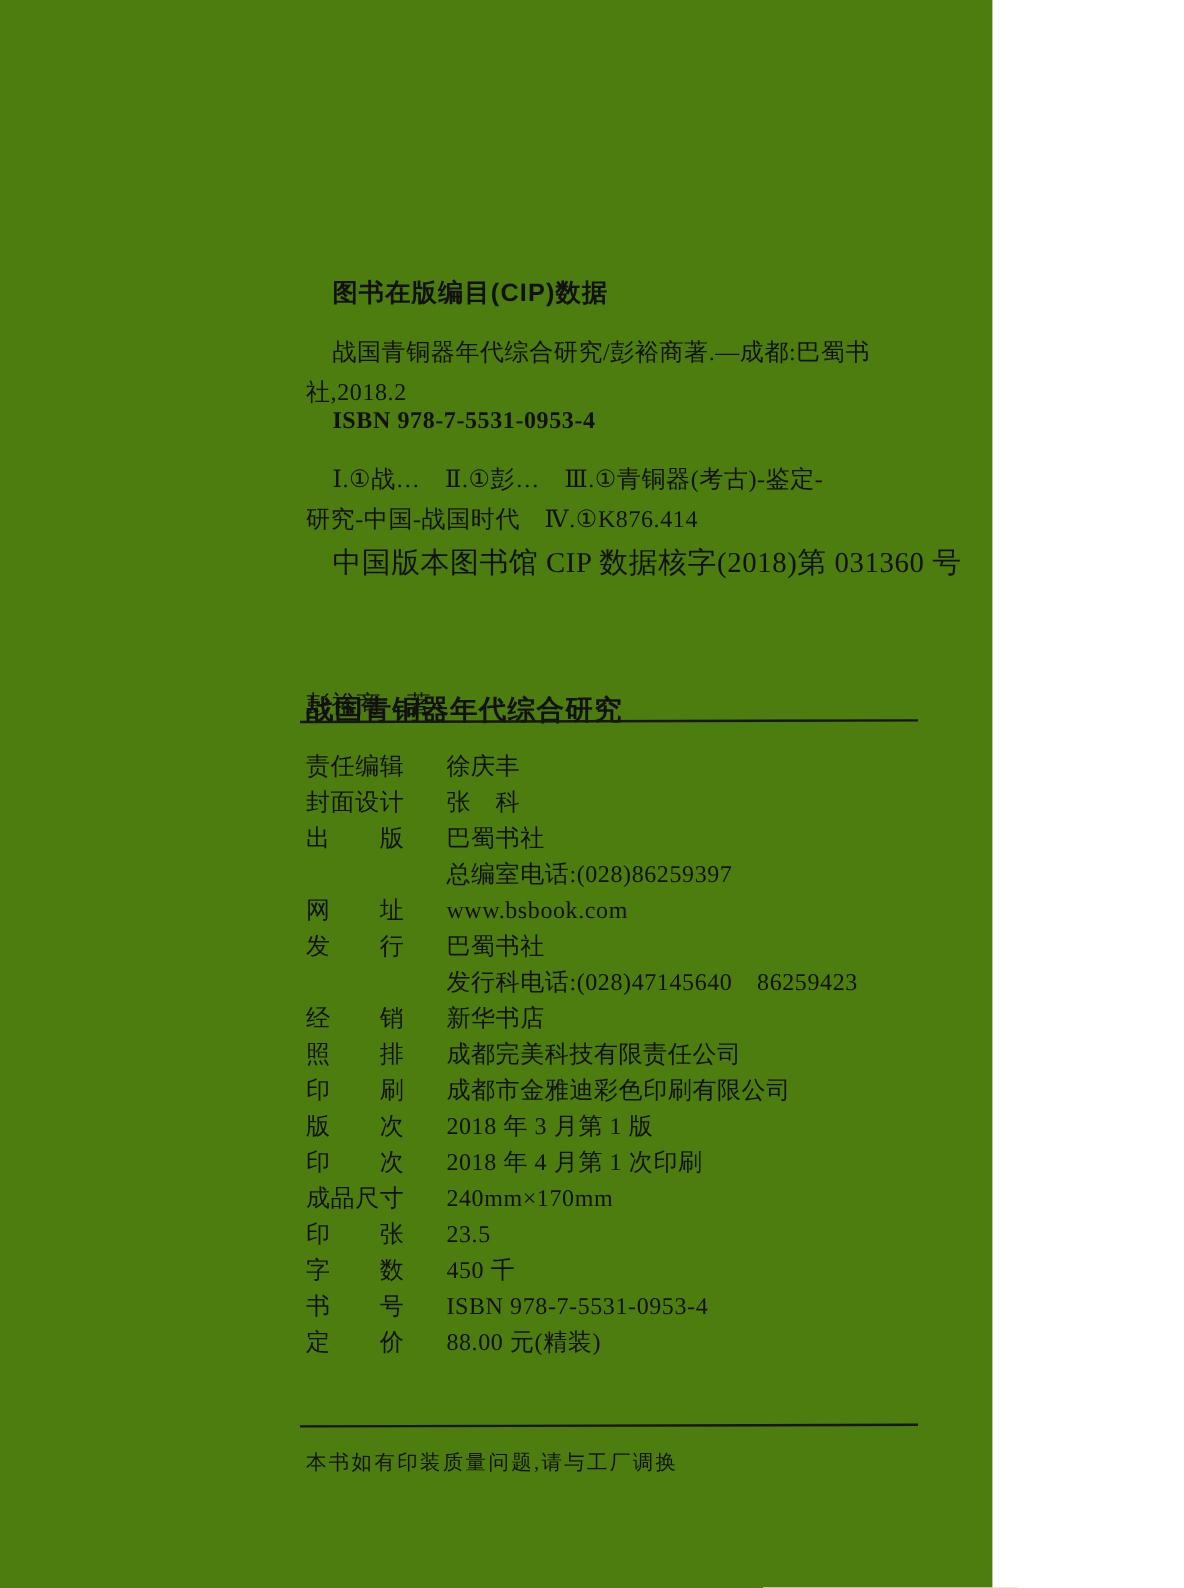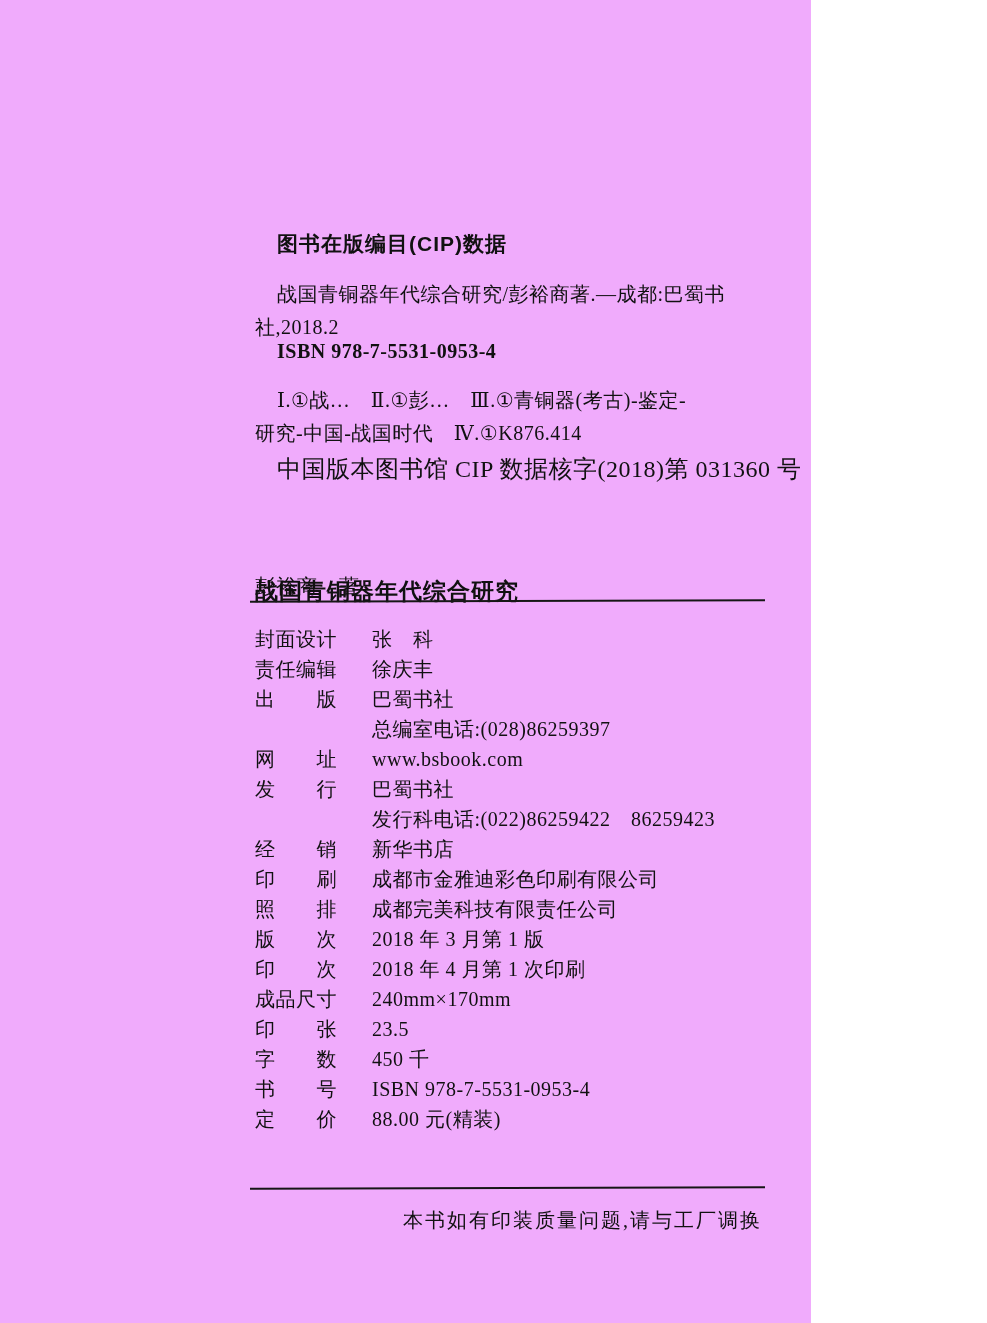--- a/index.html
+++ b/index.html
@@ -4,24 +4,25 @@
 <style>
   html, body {
     margin: 0;
     padding: 0;
     background: #ffffff;
   }
   .page {
     position: relative;
     width: 811px;
     height: 1323px;
-    background: #f0abfc;
+    background: #4d7c0f;
     overflow: hidden;
     font-family: "Liberation Serif", "DejaVu Serif", serif;
     color: #111111;
+    padding-left: 16px;
   }
   .content {
     position: absolute;
     left: 255px;
     top: 0;
     width: 507px;
     height: 1323px;
   }
   .cip-heading {
     position: absolute;
@@ -113,22 +114,22 @@
   .colophon-value {
     display: inline-block;
     margin-left: 27px;
     letter-spacing: 0.5px;
   }
   .footer-notice {
     position: absolute;
     left: 0;
     top: 1207px;
     width: 507px;
-    text-align: right;
-    font-size: 20px;
+    text-align: left;
+    font-size: 17px;
     letter-spacing: 2px;
     white-space: nowrap;
   }
 </style>
 </head>
 <body>
 
 <div class="page">
   <div class="content">
 
@@ -149,60 +150,60 @@
     <div class="cip-record">中国版本图书馆 CIP 数据核字(2018)第 031360 号</div>
 
     <div class="book-title">战国青铜器年代综合研究</div>
 
     <div class="book-author">彭裕商　著</div>
 
     <div class="rule rule-title"></div>
 
     <div class="colophon">
         <div class="colophon-row">
+          <span class="colophon-label">责任编辑</span>
+          <span class="colophon-value">徐庆丰</span>
+        </div>
+        <div class="colophon-row">
           <span class="colophon-label">封面设计</span>
           <span class="colophon-value">张　科</span>
         </div>
         <div class="colophon-row">
-          <span class="colophon-label">责任编辑</span>
-          <span class="colophon-value">徐庆丰</span>
-        </div>
-        <div class="colophon-row">
           <span class="colophon-label">出　　版</span>
           <span class="colophon-value">巴蜀书社</span>
         </div>
         <div class="colophon-row">
           <span class="colophon-label"></span>
           <span class="colophon-value">总编室电话:(028)86259397</span>
         </div>
         <div class="colophon-row">
           <span class="colophon-label">网　　址</span>
           <span class="colophon-value">www.bsbook.com</span>
         </div>
         <div class="colophon-row">
           <span class="colophon-label">发　　行</span>
           <span class="colophon-value">巴蜀书社</span>
         </div>
         <div class="colophon-row">
           <span class="colophon-label"></span>
-          <span class="colophon-value">发行科电话:(022)86259422　86259423</span>
+          <span class="colophon-value">发行科电话:(028)47145640　86259423</span>
         </div>
         <div class="colophon-row">
           <span class="colophon-label">经　　销</span>
           <span class="colophon-value">新华书店</span>
         </div>
         <div class="colophon-row">
+          <span class="colophon-label">照　　排</span>
+          <span class="colophon-value">成都完美科技有限责任公司</span>
+        </div>
+        <div class="colophon-row">
           <span class="colophon-label">印　　刷</span>
           <span class="colophon-value">成都市金雅迪彩色印刷有限公司</span>
         </div>
         <div class="colophon-row">
-          <span class="colophon-label">照　　排</span>
-          <span class="colophon-value">成都完美科技有限责任公司</span>
-        </div>
-        <div class="colophon-row">
           <span class="colophon-label">版　　次</span>
           <span class="colophon-value">2018 年 3 月第 1 版</span>
         </div>
         <div class="colophon-row">
           <span class="colophon-label">印　　次</span>
           <span class="colophon-value">2018 年 4 月第 1 次印刷</span>
         </div>
         <div class="colophon-row">
           <span class="colophon-label">成品尺寸</span>
           <span class="colophon-value">240mm×170mm</span>

